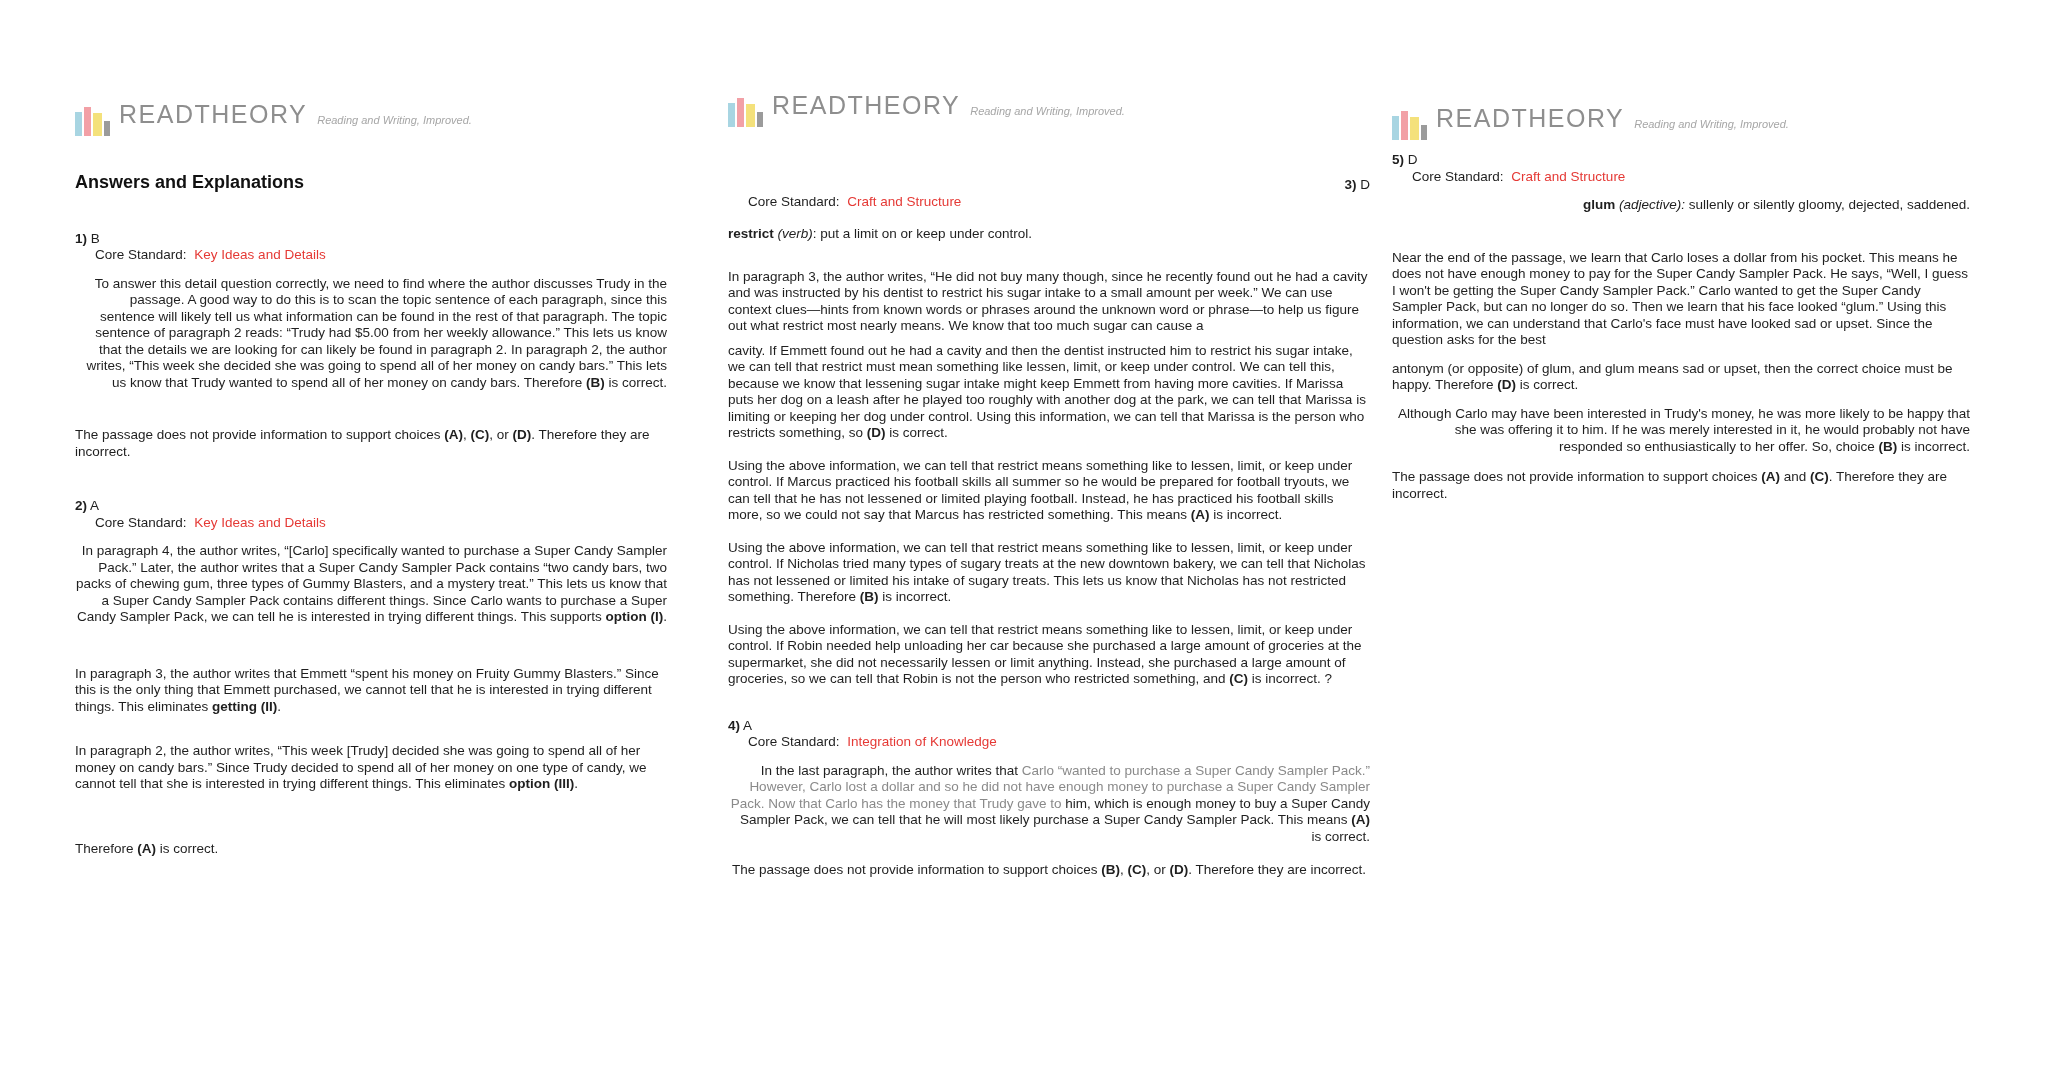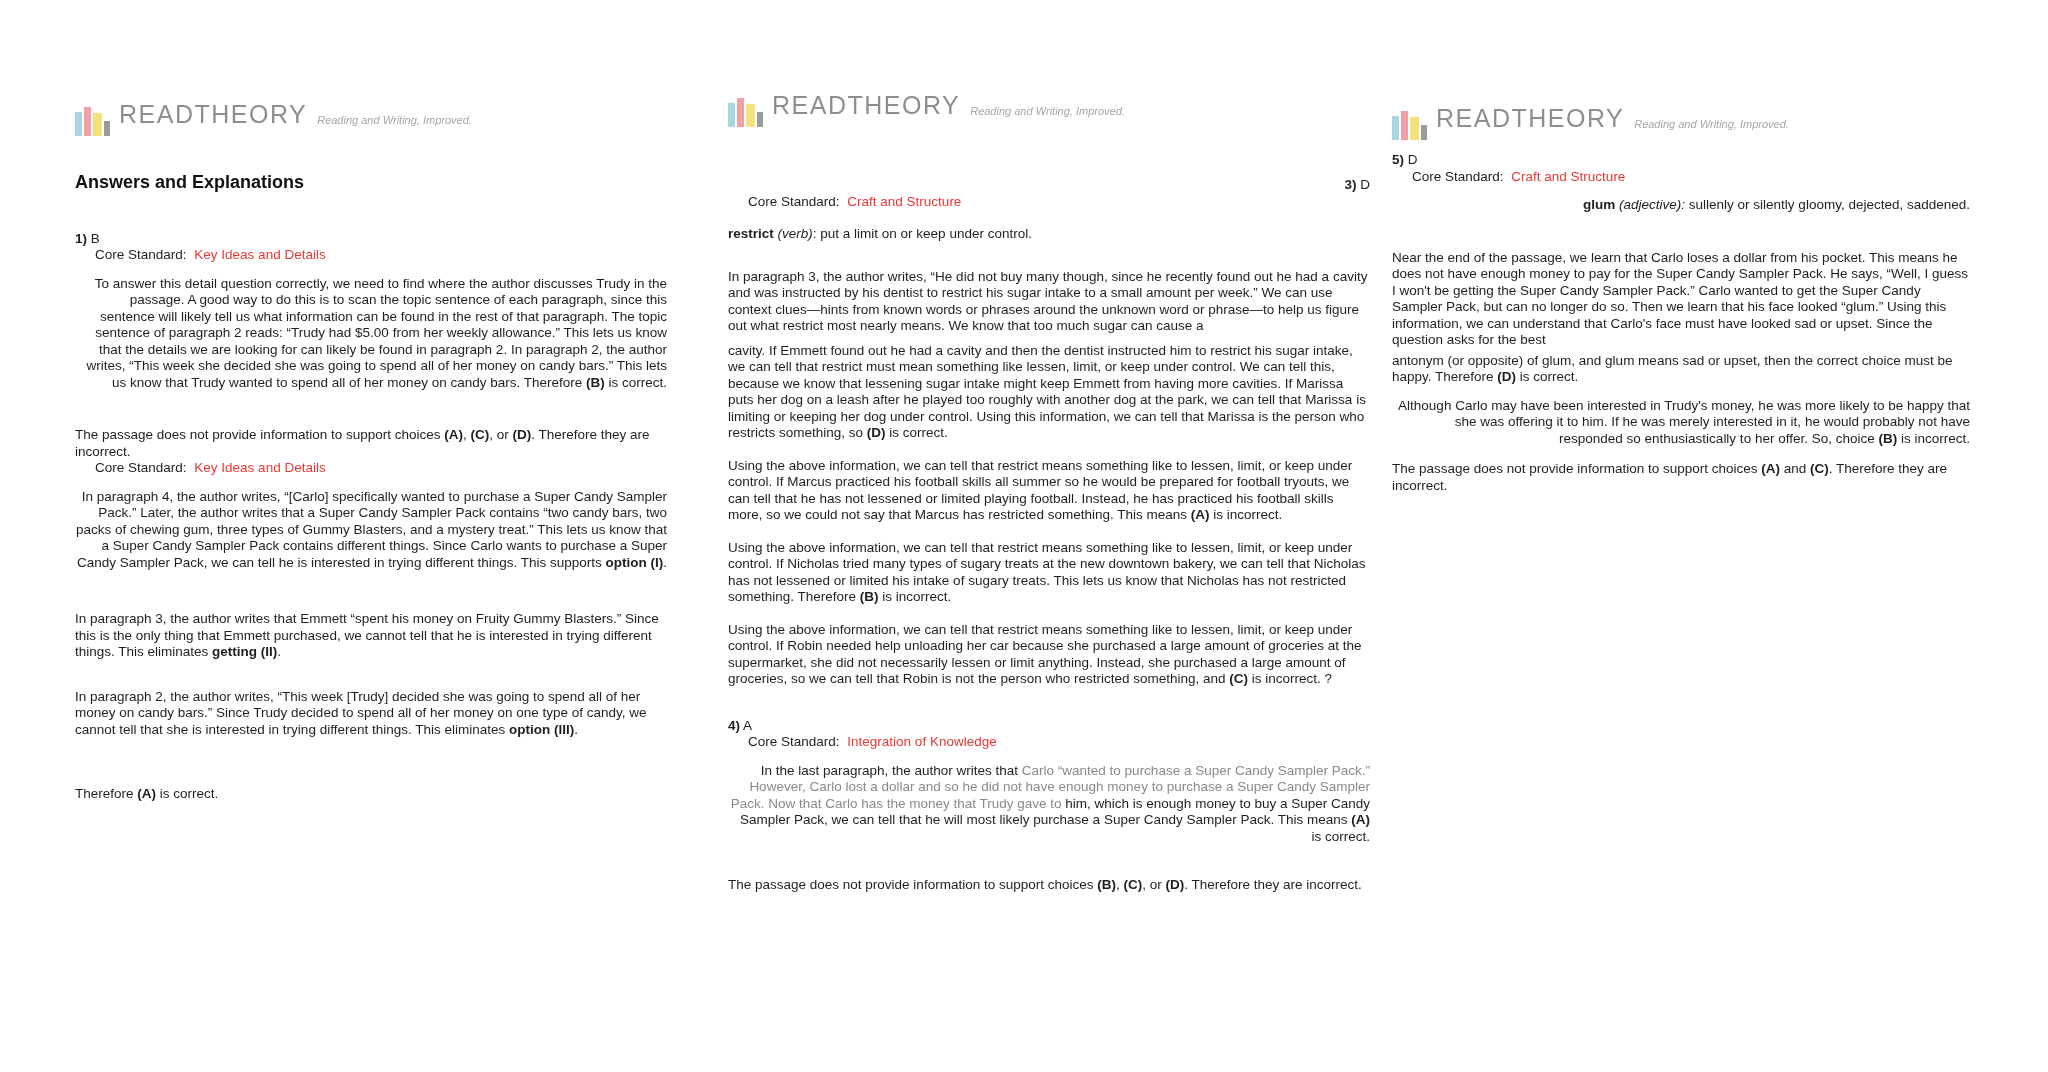--- a/index.html
+++ b/index.html
@@ -21,23 +21,23 @@
 
   .doc-title{font-size:18px;font-weight:bold;text-align:left;color:#111;margin-top:34px;}
 
   .qhead{margin-top:0;}
   .qnum{font-weight:bold;}
   .core{margin-left:20px;}
   .core-label{margin-right:4px;}
   .red{color:#e53935;}
 
   p{margin:0;}
-  .mt4{margin-top:4px;}  .mt8{margin-top:8px;}   .mt12{margin-top:12px;text-align:right;}
+  .mt4{margin-top:12px;}  .mt8{margin-top:8px;}   .mt12{margin-top:12px;text-align:right;}
   .mt14{margin-top:14px;}.mt16{margin-top:16px;} .mt26{margin-top:26px;}
-  .mt28{margin-top:28px;}.mt30{margin-top:30px;} .mt32{margin-top:32px;}
+  .mt28{margin-top:28px;}.mt30{margin-top:30px;} .mt32{margin-top:17px;text-align:center;}
   .mt36{margin-top:36px;}.mt38{margin-top:38px;} .mt40{margin-top:40px;}
   .mt46{margin-top:46px;text-align:right;}.mt48{margin-top:48px;}
 
   .run-b{font-weight:bold;}
   .run-i{font-style:italic;}
   .run-gray{color:#8a8a8a;}
 </style>
 </head>
 <body>
 
@@ -59,20 +59,24 @@
     <span class="qnum">1)</span>
     <span>B</span>
   </div>
   <div class="core">
     <span class="core-label">Core Standard:</span>
     <span class="red">Key Ideas and Details</span>
   </div>
   <p class="mt12"><span>To answer this detail question correctly, we need to find where the author discusses Trudy in the passage. A good way to do this is to scan the topic sentence of each paragraph, since this sentence will likely tell us what information can be found in the rest of that paragraph. The topic sentence of paragraph 2 reads: “Trudy had $5.00 from her weekly allowance.” This lets us know that the details we are looking for can likely be found in paragraph 2. In paragraph 2, the author writes, “This week she decided she was going to spend all of her money on candy bars.” This lets us know that Trudy wanted to spend all of her money on candy bars. Therefore </span><span class="run-b">(B)</span><span> is correct.</span></p>
   <p class="mt36"><span>The passage does not provide information to support choices </span><span class="run-b">(A)</span><span>, </span><span class="run-b">(C)</span><span>, or </span><span class="run-b">(D)</span><span>. Therefore they are incorrect.</span></p>
 
+  <div class="qhead mt38">
+    <span class="qnum">2)</span>
+    <span>A</span>
+  </div>
   <div class="core">
     <span class="core-label">Core Standard:</span>
     <span class="red">Key Ideas and Details</span>
   </div>
   <p class="mt12"><span>In paragraph 4, the author writes, “[Carlo] specifically wanted to purchase a Super Candy Sampler Pack.” Later, the author writes that a Super Candy Sampler Pack contains “two candy bars, two packs of chewing gum, three types of Gummy Blasters, and a mystery treat.” This lets us know that a Super Candy Sampler Pack contains different things. Since Carlo wants to purchase a Super Candy Sampler Pack, we can tell he is interested in trying different things. This supports </span><span class="run-b">option (I)</span><span>.</span></p>
   <p class="mt40"><span>In paragraph 3, the author writes that Emmett “spent his money on Fruity Gummy Blasters.” Since this is the only thing that Emmett purchased, we cannot tell that he is interested in trying different things. This eliminates </span><span class="run-b">getting (II)</span><span>.</span></p>
   <p class="mt28"><span>In paragraph 2, the author writes, “This week [Trudy] decided she was going to spend all of her money on candy bars.” Since Trudy decided to spend all of her money on one type of candy, we cannot tell that she is interested in trying different things. This eliminates </span><span class="run-b">option (III)</span><span>.</span></p>
   <p class="mt48"><span>Therefore </span><span class="run-b">(A)</span><span> is correct.</span></p>
 </div>
 

